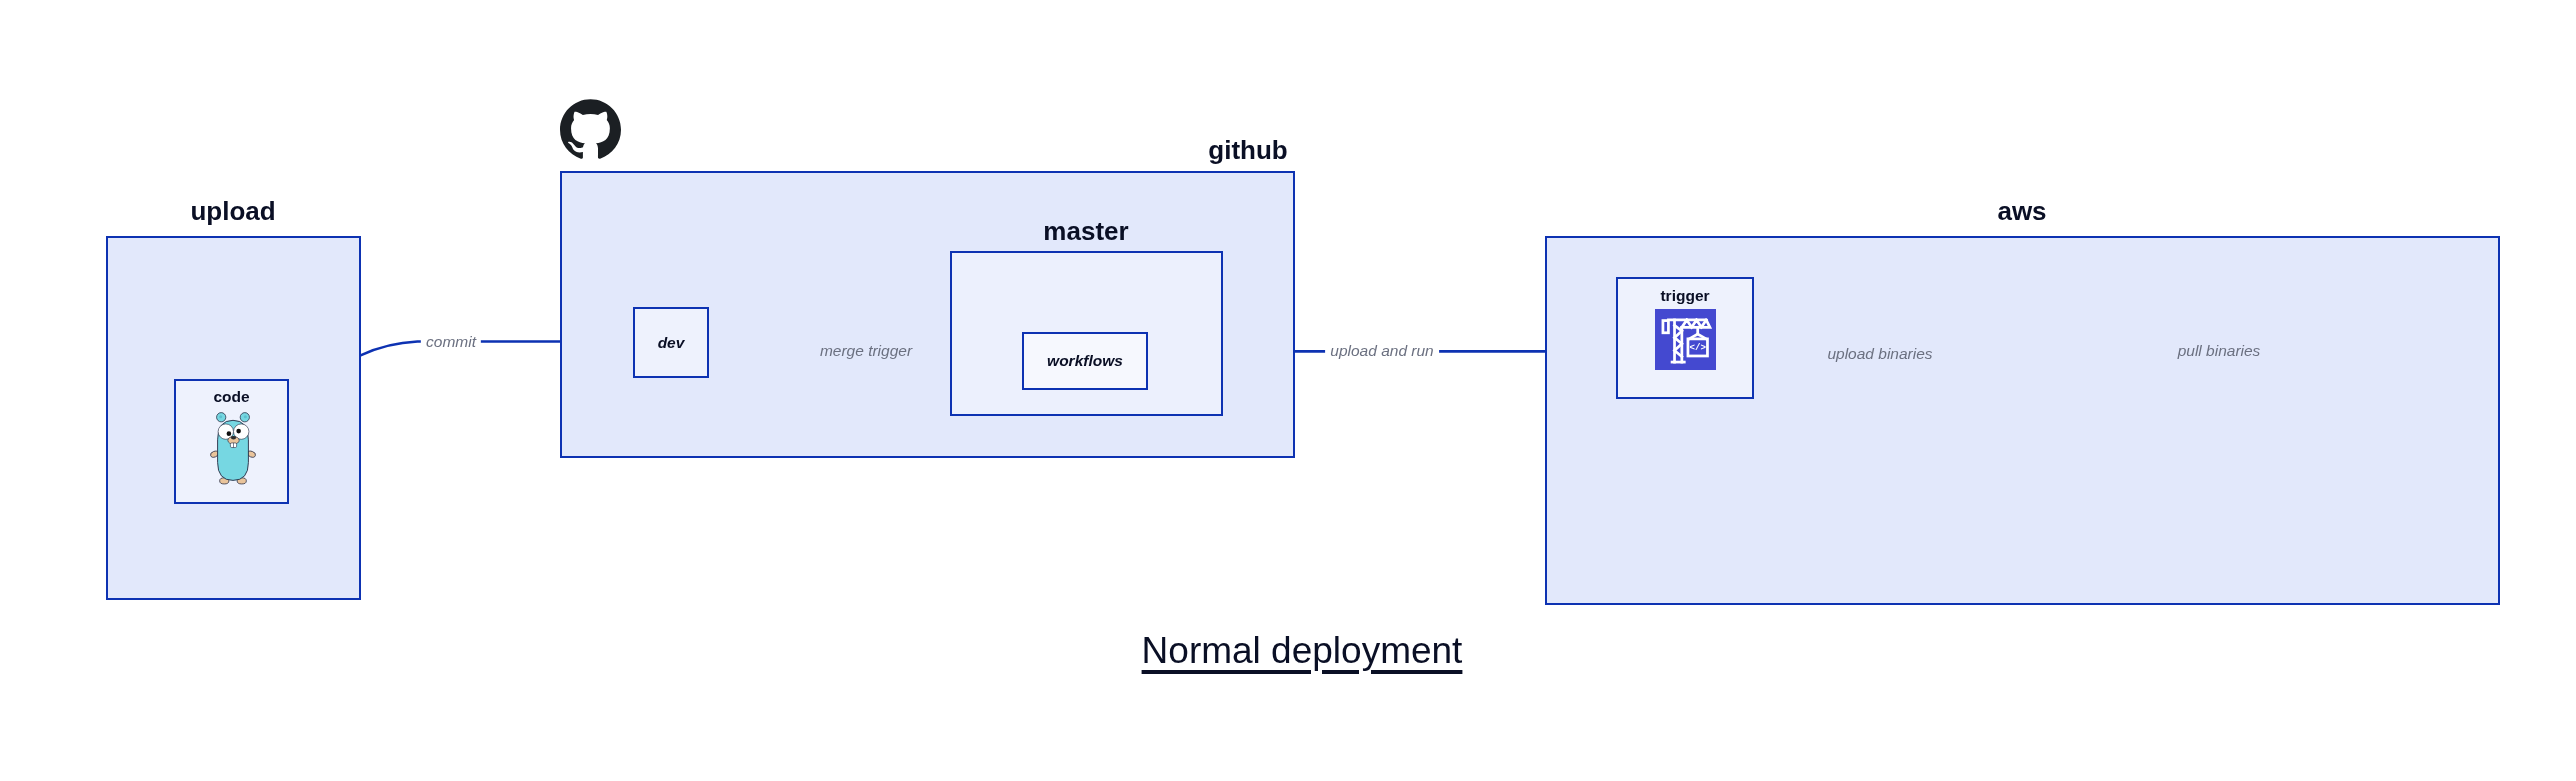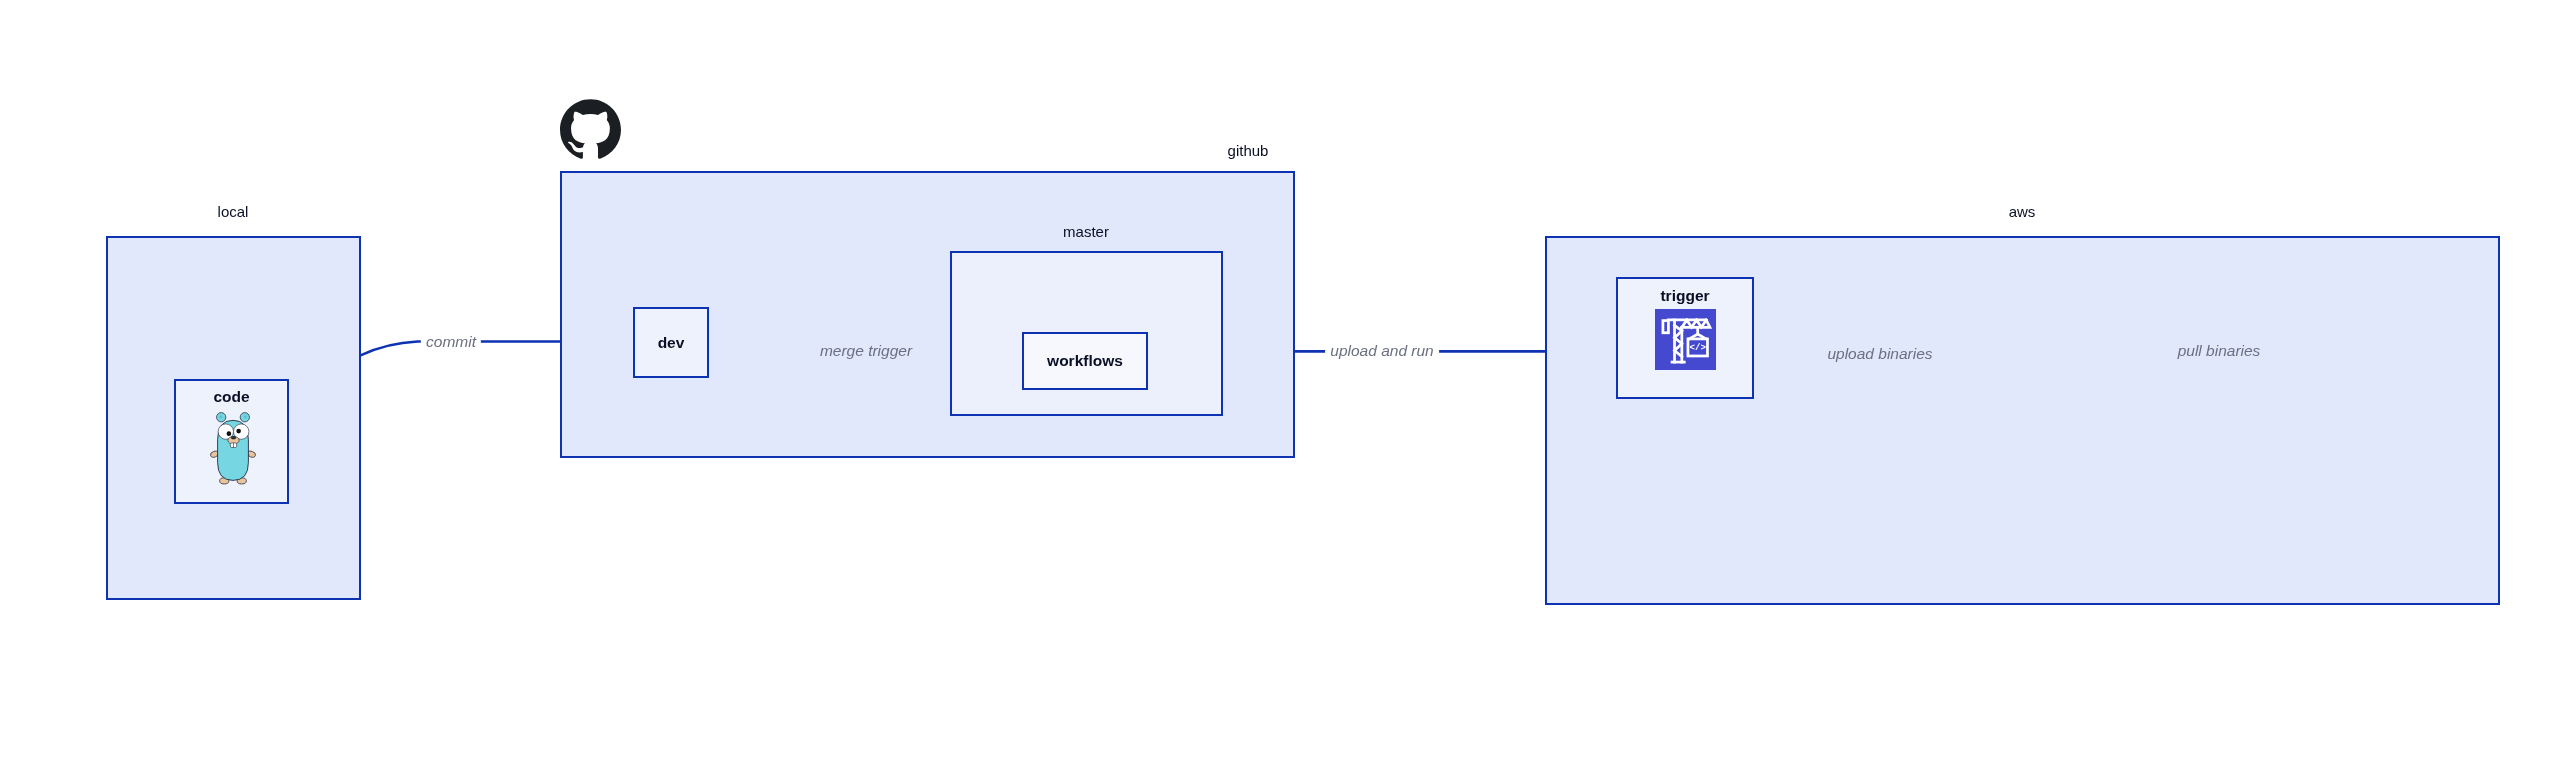--- a/index.html
+++ b/index.html
@@ -11,25 +11,25 @@
   .edges path.edge{fill:none;stroke:var(--stroke);stroke-width:5;}
 
   .container{position:absolute;border:2.1px solid var(--stroke);box-sizing:border-box;}
   .fill1{background:var(--container_fill);}
   .fill2{background:var(--master_fill);}
 
   .node{position:absolute;border:2.1px solid var(--stroke);box-sizing:border-box;
         background:var(--item_fill);}
   .node.innermost{background:var(--innermost_fill);}
 
-  .container-label{position:absolute;color:var(--text);font-size:15px;font-weight:400;
+  .container-label{position:absolute;color:var(--text);font-size:26px;font-weight:700;
         white-space:nowrap;transform:translate(-50%,-50%);}
   .node-label{position:absolute;left:0;right:0;text-align:center;color:var(--text);
         font-size:15.5px;font-weight:bold;white-space:nowrap;}
-  .node-label.centered{top:50%;transform:translateY(-50%);}
+  .node-label.centered{top:50%;transform:translateY(-50%);font-style:italic;}
   .edge-label{position:absolute;transform:translate(-50%,-50%);color:var(--edge_label);
         font-size:15.5px;font-style:italic;white-space:nowrap;padding:1px 5.2px;}
   .bg-white{background:#ffffff;}
   .bg-fill1{background:var(--container_fill);}
 
   .icon-tile{position:absolute;}
 
   .title{position:absolute;transform:translate(-50%,-50%);color:var(--text);
         font-size:37px;font-weight:500;white-space:nowrap;
         text-decoration:underline;text-decoration-thickness:4.1px;text-underline-offset:6.7px;}
@@ -46,21 +46,21 @@
       </marker>
     </defs>
     <path class="edge" d="M 560 778 C 655 716, 706 668, 810 663 L 1224 663" marker-end="url(#arrow)"></path>
     <path class="edge" d="M 1375 682 L 1979 682" marker-end="url(#arrow)"></path>
     <path class="edge" d="M 2230 682 L 3133 682" marker-end="url(#arrow)"></path>
     <path class="edge" d="M 3407 663 L 3884 663" marker-end="url(#arrow)"></path>
     <path class="edge" d="M 4070 661 C 4160 665, 4270 681, 4345 713 C 4410 741, 4465 768, 4505 793" marker-end="url(#arrow)"></path>
   </svg>
 
   <div class="container fill1" style="left:106px;top:236px;width:255px;height:364px;"></div>
-  <div class="container-label" style="left:233px;top:211px;">local</div>
+  <div class="container-label" style="left:233px;top:211px;">upload</div>
 
   <div class="node" style="left:174px;top:379px;width:115px;height:125px;">
     <div class="node-label" style="top:7.2px;">code</div>
     <svg class="icon-tile" style="left:31px;top:27px;" width="52" height="77" viewBox="0 0 100 150">
       <ellipse cx="14" cy="90" rx="8" ry="5.5" fill="#e9c49b" stroke="#2a2f45" stroke-width="1.5" transform="rotate(-20 14 90)"></ellipse>
       <ellipse cx="86" cy="90" rx="8" ry="5.5" fill="#e9c49b" stroke="#2a2f45" stroke-width="1.5" transform="rotate(20 86 90)"></ellipse>
       <ellipse cx="33" cy="142" rx="9" ry="6" fill="#e9c49b" stroke="#2a2f45" stroke-width="1.5"></ellipse>
       <ellipse cx="67" cy="142" rx="9" ry="6" fill="#e9c49b" stroke="#2a2f45" stroke-width="1.5"></ellipse>
       <circle cx="27" cy="18" r="9" fill="#76d7e2" stroke="#2a2f45" stroke-width="1.5"></circle>
       <circle cx="73" cy="18" r="9" fill="#76d7e2" stroke="#2a2f45" stroke-width="1.5"></circle>
@@ -119,15 +119,16 @@
   </div>
 
 
 
   <div class="edge-label bg-white" style="left:451px;top:342px;text-align:center;">commit</div>
   <div class="edge-label bg-fill1" style="left:866px;top:351px;">merge trigger</div>
   <div class="edge-label bg-white" style="left:1382px;top:351px;">upload and run</div>
   <div class="edge-label bg-fill1" style="left:1880px;top:342px;margin-top:12px;">upload binaries</div>
   <div class="edge-label bg-fill1" style="left:2219px;top:351px;">pull binaries</div>
 
+  <div class="title" style="left:1302px;top:651px;">Normal deployment</div>
 
 </div>
 
 
 </body></html>

